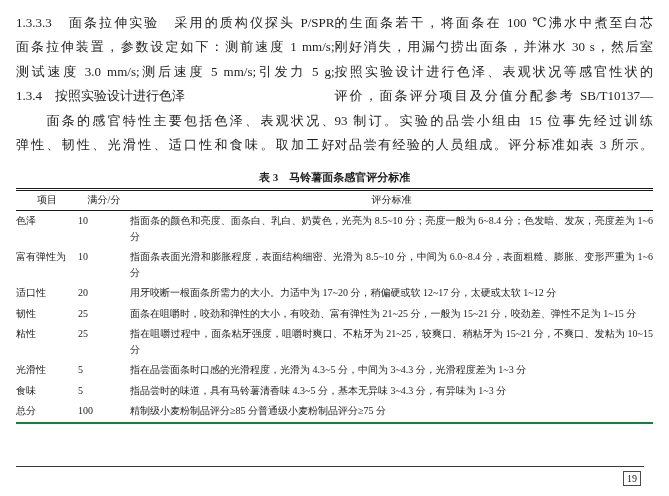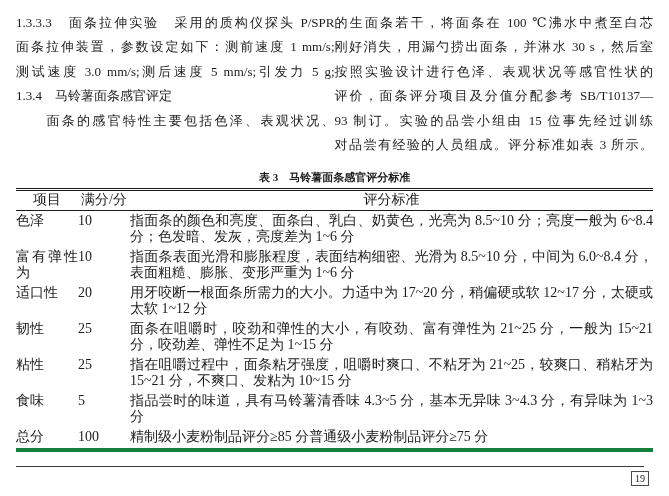--- a/index.html
+++ b/index.html
@@ -20,22 +20,22 @@
   .table-title {
     text-align: center;
     font-weight: bold;
     font-size: 11px;
     margin: 13px 0 3px 0;
   }
   table.score-table {
     width: 100%;
     border-collapse: collapse;
     border-top: 3px double #1a1a1a;
-    border-bottom: 4px solid #15803d;
-    font-size: 14px;
+    border-bottom: 2px solid #15803d;
+    font-size: 10px;
   }
   table.score-table thead th {
     font-weight: normal;
     border-bottom: 1px solid #1a1a1a;
     padding: 2px 0 3px 0;
     text-align: center;
     line-height: 14px;
   }
   table.score-table tbody td {
     vertical-align: top;
@@ -50,40 +50,41 @@
   tr.row-gap td { padding-top: 4px; }
 
   .footer-rule {
     position: absolute;
     left: 16px; right: 25px; top: 466px;
     border-top: 1px solid #3a3a3a;
     height: 0;
   }
   .page-number-box {
     position: absolute;
-    right: 20px; top: 471px;
+    right: 28px; top: 471px;
     border: 1px solid #4a4a4a;
     font-size: 10px;
     line-height: 13px;
     padding: 0 3px;
     font-family: "Liberation Serif", "DejaVu Serif", serif;
   }
 </style>
 </head>
 <body>
 
 <div class="content">
 
   <div class="columns">
     <div class="col">
       <div class="line">1.3.3.3　面条拉伸实验　采用的质构仪探头 P/SPR</div>
       <div class="line">面条拉伸装置，参数设定如下：测前速度 1 mm/s;</div>
       <div class="line">测试速度 3.0 mm/s;测后速度 5 mm/s;引发力 5 g;</div>
-      <div class="line short">1.3.4　马铃薯面条感官评定</div>
+      <div class="line short">1.3.4　按照实验设计进行色泽</div>
       <div class="line">　　面条的感官特性主要包括色泽、表观状况、</div>
+      <div class="line">弹性、韧性、光滑性、适口性和食味。取加工好</div>
     </div>
     <div class="col">
       <div class="line">的生面条若干，将面条在 100 ℃沸水中煮至白芯</div>
       <div class="line">刚好消失，用漏勺捞出面条，并淋水 30 s，然后室</div>
       <div class="line">按照实验设计进行色泽、表观状况等感官性状的</div>
       <div class="line">评价，面条评分项目及分值分配参考 SB/T10137—</div>
       <div class="line">93 制订。实验的品尝小组由 15 位事先经过训练</div>
       <div class="line">对品尝有经验的人员组成。评分标准如表 3 所示。</div>
     </div>
   </div>
@@ -117,20 +118,25 @@
       <tr>
         <td class="item">韧性</td>
         <td class="score">25</td>
         <td class="criteria">面条在咀嚼时，咬劲和弹性的大小，有咬劲、富有弹性为 21~25 分，一般为 15~21 分，咬劲差、弹性不足为 1~15 分</td>
       </tr>
       <tr>
         <td class="item">粘性</td>
         <td class="score">25</td>
         <td class="criteria">指在咀嚼过程中，面条粘牙强度，咀嚼时爽口、不粘牙为 21~25，较爽口、稍粘牙为 15~21 分，不爽口、发粘为 10~15 分</td>
       </tr>
+      <tr class="row-gap">
+        <td class="item">光滑性</td>
+        <td class="score">5</td>
+        <td class="criteria">指在品尝面条时口感的光滑程度，光滑为 4.3~5 分，中间为 3~4.3 分，光滑程度差为 1~3 分</td>
+      </tr>
       <tr>
         <td class="item">食味</td>
         <td class="score">5</td>
         <td class="criteria">指品尝时的味道，具有马铃薯清香味 4.3~5 分，基本无异味 3~4.3 分，有异味为 1~3 分</td>
       </tr>
       <tr class="row-last">
         <td class="item">总分</td>
         <td class="score">100</td>
         <td class="criteria">精制级小麦粉制品评分≥85 分普通级小麦粉制品评分≥75 分</td>
       </tr>

